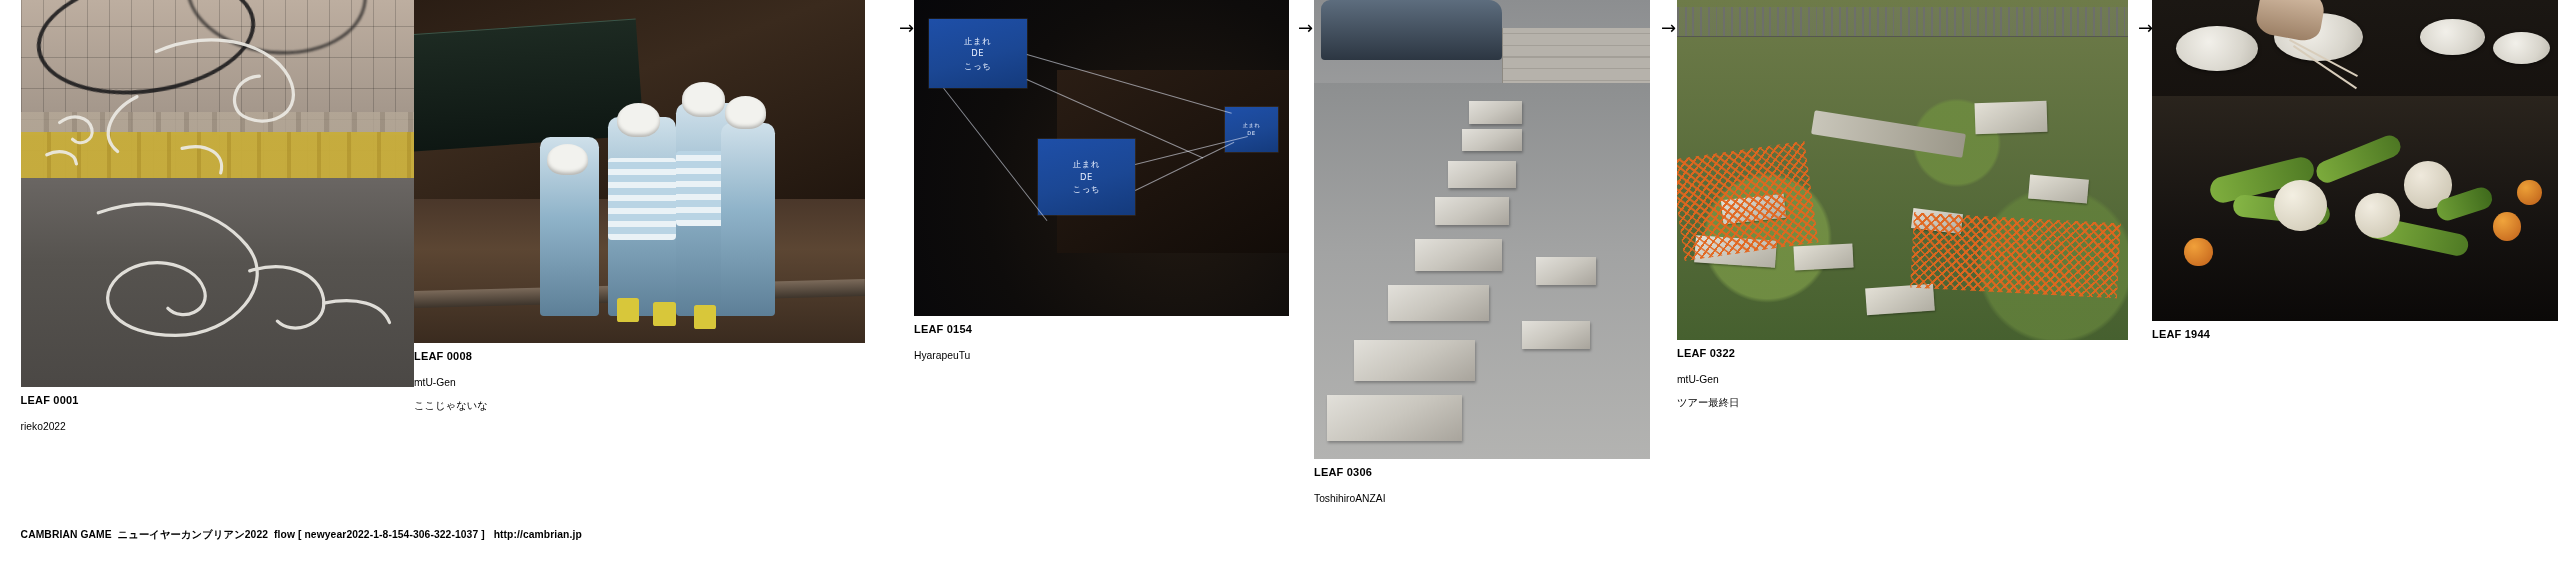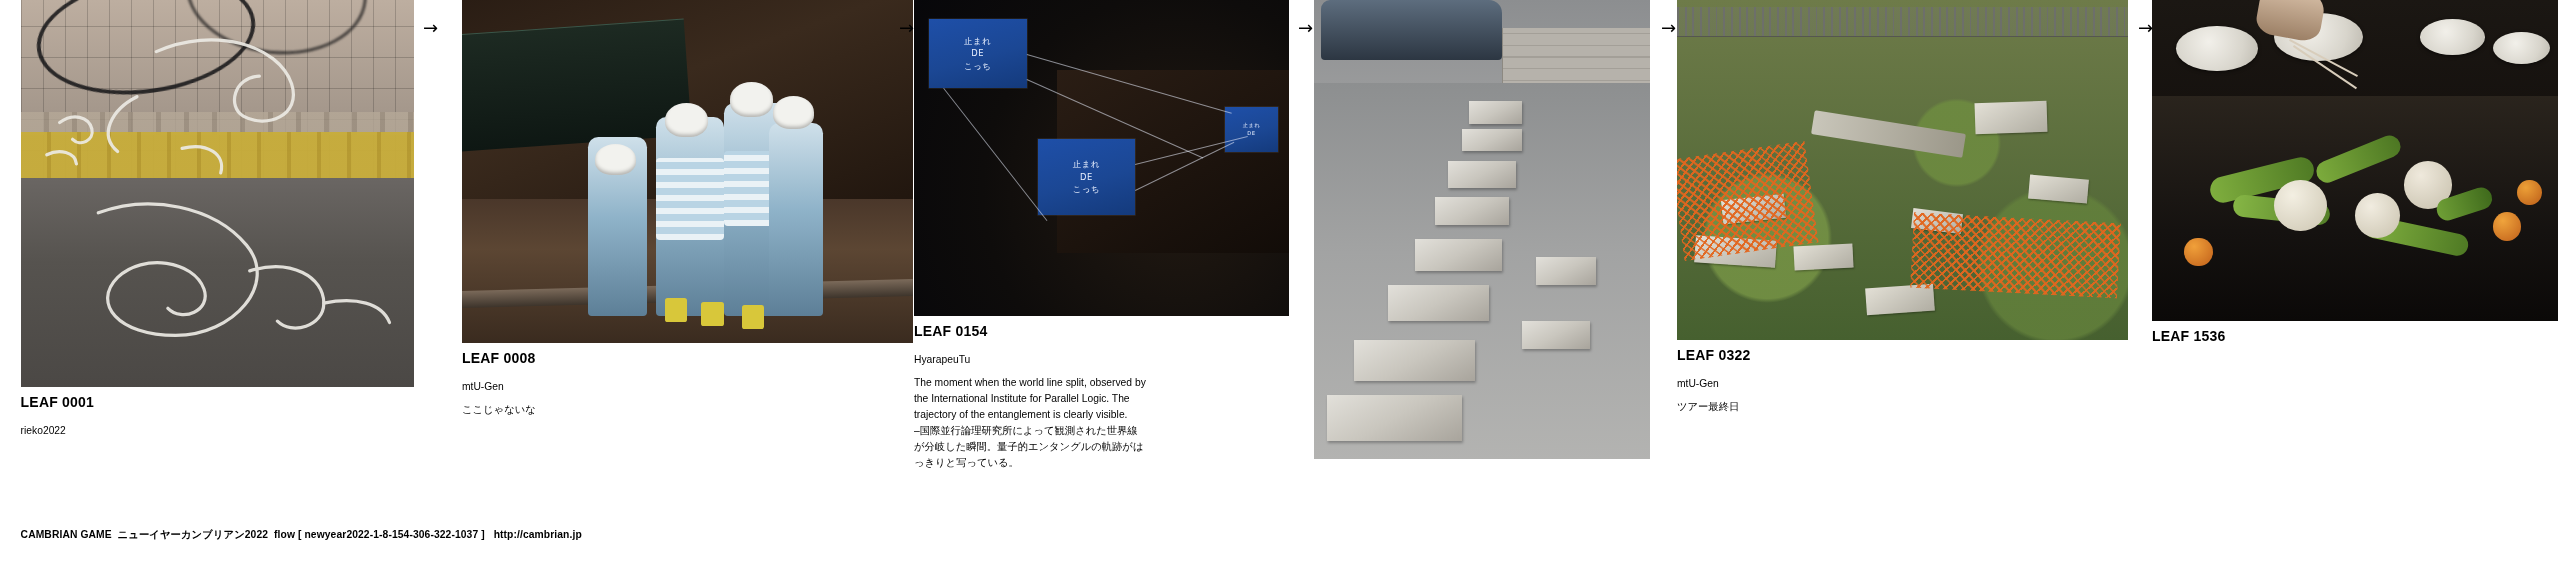--- a/index.html
+++ b/index.html
@@ -25,21 +25,21 @@
   .leaf-img {
     position: relative;
     overflow: hidden;
     background: #222;
   }
   .leaf-meta {
     padding-top: 6.4px;
     color: #000;
   }
   .leaf-id {
-    font-size: 14px;
+    font-size: 11px;
     font-weight: bold;
     letter-spacing: 0.2px;
     line-height: 1.4;
   }
   .leaf-author {
     font-size: 10.3px;
     line-height: 1.5;
     margin-top: 10px;
   }
   .leaf-caption {
@@ -285,21 +285,21 @@
       </div>
     </div>
     <div class="leaf-meta">
       <div class="leaf-id">LEAF 0001</div>
       <div class="leaf-author">rieko2022</div>
     </div>
   </div>
 
   <div class="arrow" style="left:423px;">→</div>
 
-  <div class="leaf" style="left:462px; width:525px;">
+  <div class="leaf" style="left:414px; width:525px;">
     <div class="leaf-img img2" style="width:451px; height:343px;">
       <div class="ground"></div>
       <div class="panel"></div>
       <div class="rail"></div>
 
       <div class="worker" style="left:28%; width:13%; height:52%;"></div>
       <div class="helmet" style="left:29.5%; top:42%; width:9%; height:9%;"></div>
       <div class="worker" style="left:43%; width:15%; height:58%;"></div>
       <div class="helmet" style="left:45%; top:30%; width:9.5%; height:10%;"></div>
       <div class="vest" style="left:43%; bottom:30%; width:15%; height:24%;"></div>
@@ -336,22 +336,20 @@
       </div>
       <div class="line" style="left:30%; top:17%; width:213px; transform:rotate(16deg);"></div>
       <div class="line" style="left:30%; top:25%; width:193px; transform:rotate(24deg);"></div>
       <div class="line" style="left:59%; top:52%; width:116px; transform:rotate(-14deg);"></div>
       <div class="line" style="left:59%; top:60%; width:110px; transform:rotate(-26deg);"></div>
       <div class="line" style="left:8%; top:28%; width:168px; transform:rotate(52deg);"></div>
     </div>
     <div class="leaf-meta">
       <div class="leaf-id">LEAF 0154</div>
       <div class="leaf-author">HyarapeuTu</div>
-      <div class="leaf-caption" style="max-width:232px;">The moment when the world line split, observed by the International Institute for Parallel Logic. The trajectory of the entanglement is clearly visible.
-–国際並行論理研究所によって観測された世界線が分岐した瞬間。量子的エンタングルの軌跡がはっきりと写っている。</div>
     </div>
   </div>
 
   <div class="arrow" style="left:1298px;">→</div>
 
   <div class="leaf" style="left:1314px; width:336px;">
     <div class="leaf-img img4" style="width:336px; height:459px;">
       <div class="car"></div>
       <div class="wall"></div>
       <div class="asphalt"></div>
@@ -359,20 +357,24 @@
       <div class="block" style="left:44%; top:28%; width:18%; height:5%;"></div>
       <div class="block" style="left:40%; top:35%; width:20%; height:6%;"></div>
       <div class="block" style="left:36%; top:43%; width:22%; height:6%;"></div>
       <div class="block" style="left:30%; top:52%; width:26%; height:7%;"></div>
       <div class="block" style="left:22%; top:62%; width:30%; height:8%;"></div>
       <div class="block" style="left:12%; top:74%; width:36%; height:9%;"></div>
       <div class="block" style="left:4%; top:86%; width:40%; height:10%;"></div>
       <div class="block" style="left:66%; top:56%; width:18%; height:6%;"></div>
       <div class="block" style="left:62%; top:70%; width:20%; height:6%;"></div>
     </div>
+    <div class="leaf-meta">
+      <div class="leaf-id">LEAF 0306</div>
+      <div class="leaf-author">ToshihiroANZAI</div>
+    </div>
   </div>
 
   <div class="arrow" style="left:1661px;">→</div>
 
   <div class="leaf" style="left:1677px; width:517px;">
     <div class="leaf-img img5" style="width:451px; height:340px;">
       <div class="grass"></div>
       <div class="fence"></div>
       <div class="column" style="left:30%; top:36%; width:34%; height:7%; transform:rotate(9deg);"></div>
       <div class="stone" style="left:10%; top:58%; width:14%; height:7%; transform:rotate(-6deg);"></div>
@@ -411,20 +413,20 @@
       <div class="veg" style="left:52%; top:70%; width:26%; height:7%; background:linear-gradient(90deg,#82b140,#4f7a24); border-radius:26px; transform:rotate(12deg);"></div>
       <div class="veg" style="left:30%; top:56%; width:13%; height:16%; background:radial-gradient(circle at 35% 30%,#f3efe2,#cdc6b2);"></div>
       <div class="veg" style="left:50%; top:60%; width:11%; height:14%; background:radial-gradient(circle at 35% 30%,#f1ece0,#c9c2ae);"></div>
       <div class="veg" style="left:62%; top:50%; width:12%; height:15%; background:radial-gradient(circle at 35% 30%,#efe9dc,#c6bfab);"></div>
       <div class="veg" style="left:70%; top:60%; width:14%; height:7%; background:linear-gradient(90deg,#6f9f36,#3f6a1c); border-radius:19.3px; transform:rotate(-18deg);"></div>
       <div class="veg" style="left:8%; top:74%; width:7%; height:9%; background:radial-gradient(circle at 35% 30%,#f0a03a,#c1601a);"></div>
       <div class="veg" style="left:84%; top:66%; width:7%; height:9%; background:radial-gradient(circle at 35% 30%,#f0a43c,#c0601a);"></div>
       <div class="veg" style="left:90%; top:56%; width:6%; height:8%; background:radial-gradient(circle at 35% 30%,#eda037,#bb5d18);"></div>
     </div>
     <div class="leaf-meta">
-      <div class="leaf-id">LEAF 1536</div>
+      <div class="leaf-id">LEAF 1944</div>
     </div>
   </div>
 
   <div class="footer">CAMBRIAN GAME  ニューイヤーカンブリアン2022  flow [ newyear2022-1-8-154-306-322-1037 ]   http://cambrian.jp</div>
 
 </div>
 
 
 </body></html>

